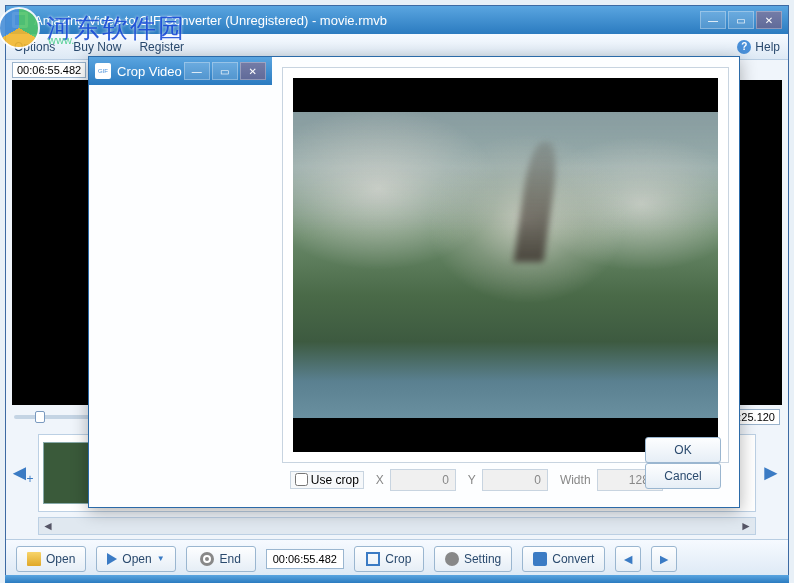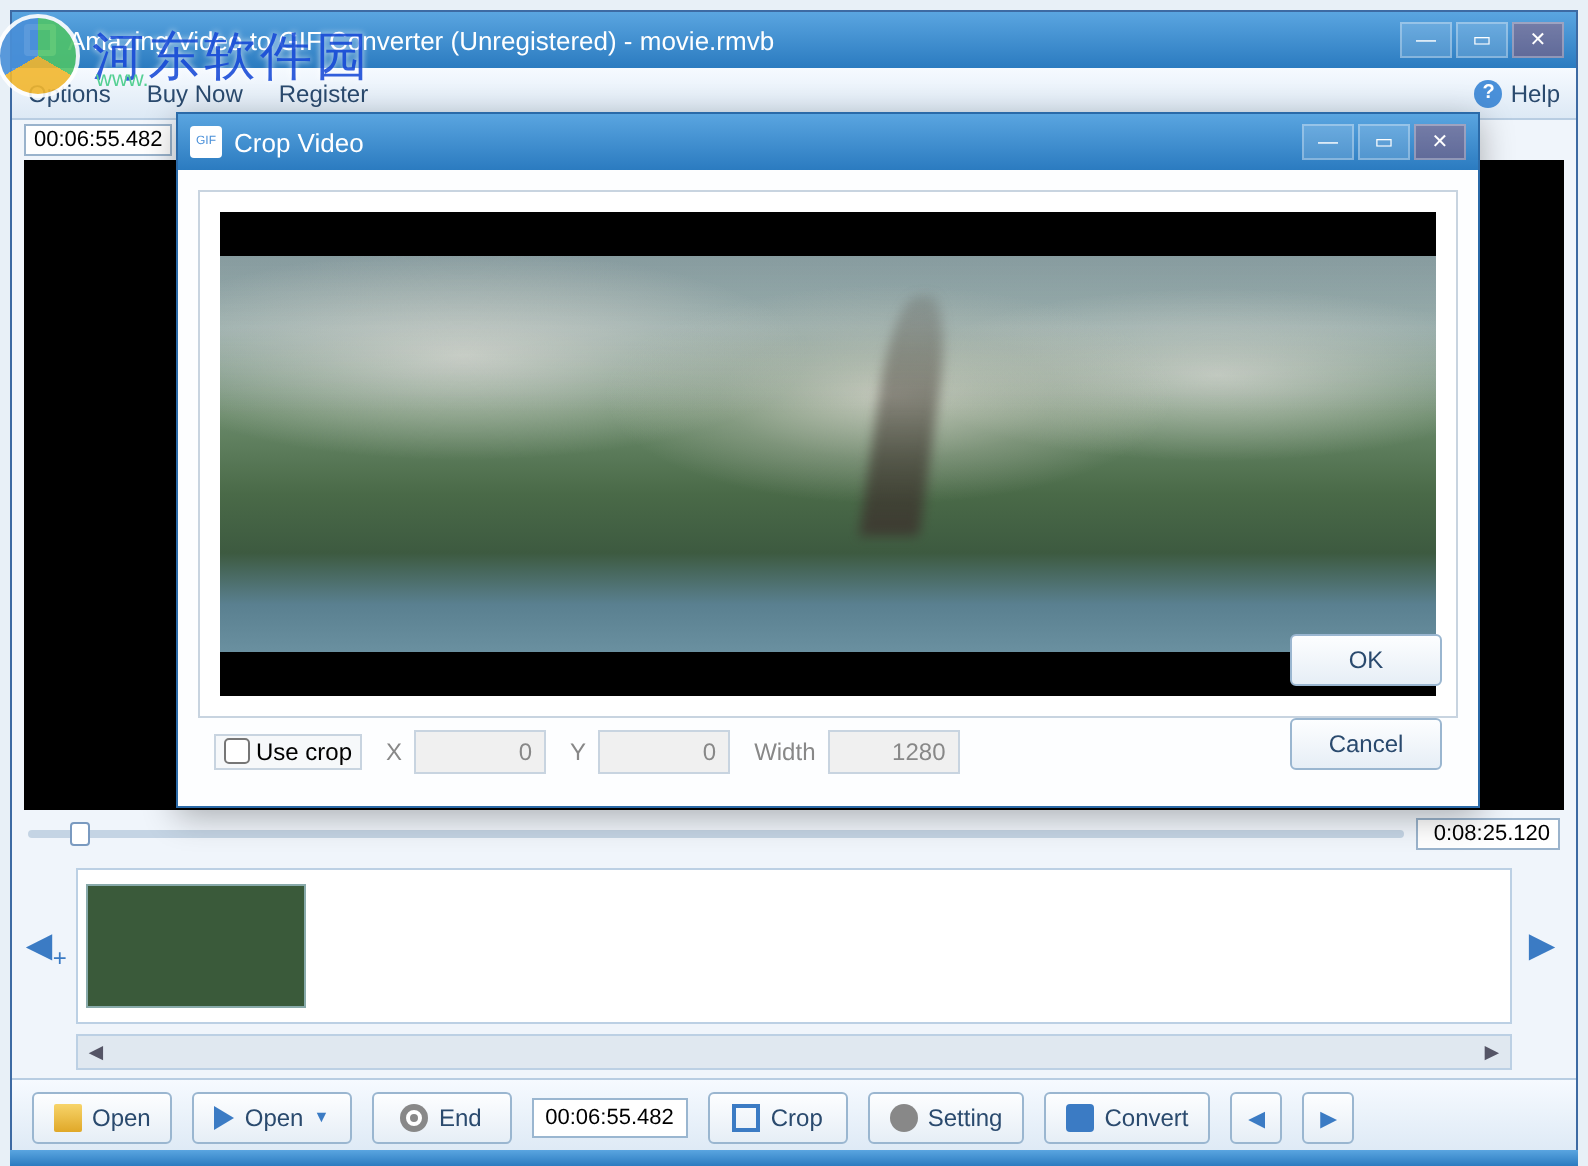--- a/index.html
+++ b/index.html
@@ -49,21 +49,21 @@
 .time-edit { border:1px solid #9ab6d0; background:#fff; padding:3px 6px; font-size:11px; }
 .sq-btn { width:26px; height:26px; background:linear-gradient(#fdfeff,#e6eef6); border:1px solid #9ab6d0; border-radius:3px; display:flex; align-items:center; justify-content:center; color:#3b7bc4; font-size:14px; cursor:pointer; font-weight:bold; }
 
 
 .watermark { position:absolute; top:4px; left:-2px; width:210px; height:48px; pointer-events:none; opacity:0.9; display:flex; align-items:center; gap:6px; }
 .wm-logo { width:42px; height:42px; border-radius:50%; background:conic-gradient(#4fc36a 0 120deg,#f2b72e 120deg 240deg,#4a90d9 240deg 360deg); border:2px solid #fff; }
 .wm-text { font-size:26px; font-weight:normal; color:#1d4ed8; text-shadow:0 0 3px #fff; letter-spacing:2px; }
 .wm-sub { position:absolute; left:50px; top:30px; font-size:11px; color:#4c8; }
 
 
-.dialog { position:absolute; top:56px; left:88px; width:652px; height:348px; border:1px solid #2b6aa8; background:#fdfeff; box-shadow:0 4px 16px rgba(0,0,0,0.3); display:flex; flex-direction:column; }
+.dialog { position:absolute; top:56px; left:88px; width:652px; height:452px; border:1px solid #2b6aa8; background:#fdfeff; box-shadow:0 4px 16px rgba(0,0,0,0.3); display:flex; flex-direction:row; }
 .dlg-titlebar { height:28px; background:linear-gradient(#5aa5e0,#2b7bc0); display:flex; align-items:center; padding:0 6px; color:#fff; }
 .dlg-titlebar .dlg-icon { width:16px; height:16px; background:#fff; margin-right:6px; border-radius:2px; position:relative; }
 .dlg-titlebar .dlg-icon::after{content:'GIF';position:absolute;inset:0;font-size:6px;color:#4a90d9;display:flex;align-items:center;justify-content:center;}
 .dlg-title-text { flex:1; font-size:13px; }
 .dlg-body { flex:1; padding:10px; display:flex; flex-direction:column; }
 .preview-frame { flex:1; border:1px solid #c8d4e0; background:#fff; padding:10px; display:flex; }
 .preview-inner { flex:1; background:#000; display:flex; align-items:center; justify-content:center; }
 .preview-img { width:100%; height:82%; background:
   linear-gradient(180deg, rgba(120,130,110,0.15) 0%, rgba(0,0,0,0) 40%),
   radial-gradient(ellipse at 55% 35%, rgba(210,210,200,0.85) 0%, rgba(200,200,190,0.3) 18%, transparent 30%),
@@ -72,21 +72,21 @@
   linear-gradient(180deg, #8aa0a8 0%, #9ab0b0 18%, #6a8a6a 40%, #4a6a48 60%, #3d5a40 75%, #5a8090 88%, #6a90a0 100%);
   position:relative; }
 .smoke { position:absolute; left:54%; top:10%; width:30px; height:120px; background:linear-gradient(180deg, rgba(70,60,50,0.2), rgba(60,50,45,0.8)); filter:blur(3px); transform:skewX(-8deg); border-radius:40% 40% 0 0; }
 
 .crop-row { height:34px; display:flex; align-items:center; padding:4px 8px; gap:12px; }
 .chk-wrap { display:flex; align-items:flex-start; gap:3px; border:1px solid #c8d4e0; padding:1px 4px; background:#f6f8fa; }
 .chk-wrap input { width:13px; height:13px; }
 .field-group { display:flex; align-items:center; gap:6px; }
 .field-label { color:#888; }
 .num-input { width:66px; border:1px solid #c8d4e0; background:#f0f0f0; color:#888; padding:3px 6px; text-align:right; }
-.dlg-btns { position:absolute; right:18px; bottom:18px; display:flex; flex-direction:column; gap:16px; }
+.dlg-btns { position:absolute; right:18px; bottom:18px; display:flex; flex-direction:column; gap:0; }
 .dlg-btn { width:76px; height:26px; background:linear-gradient(#fdfeff,#e6eef6); border:1px solid #9ab6d0; border-radius:3px; cursor:pointer; color:#2a4a6e; }
 
 .bottom-strip { position:absolute; left:5px; right:5px; bottom:0; height:8px; background:linear-gradient(#5aa5e0,#2b7bc0); }
 </style>
 </head>
 <body>
 
 <div class="main-window">
   <div class="main-titlebar">
     <span class="app-icon"></span>

